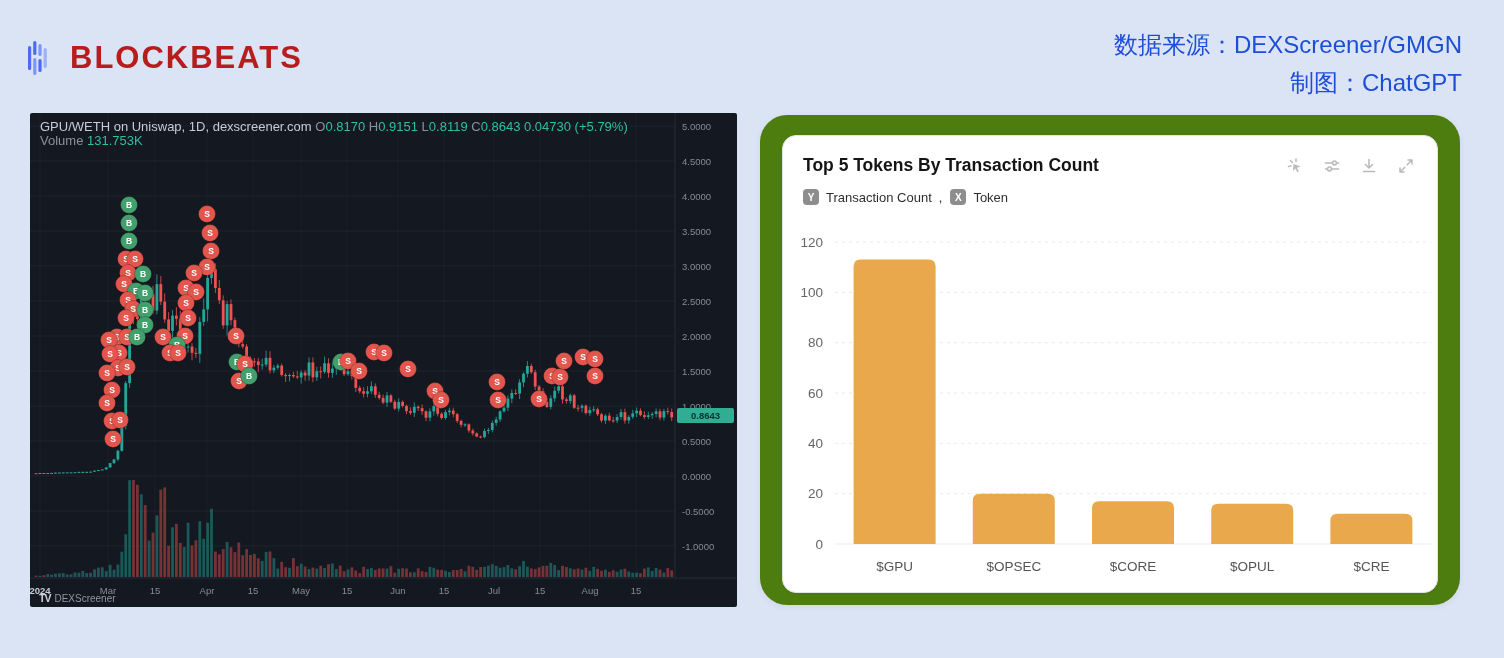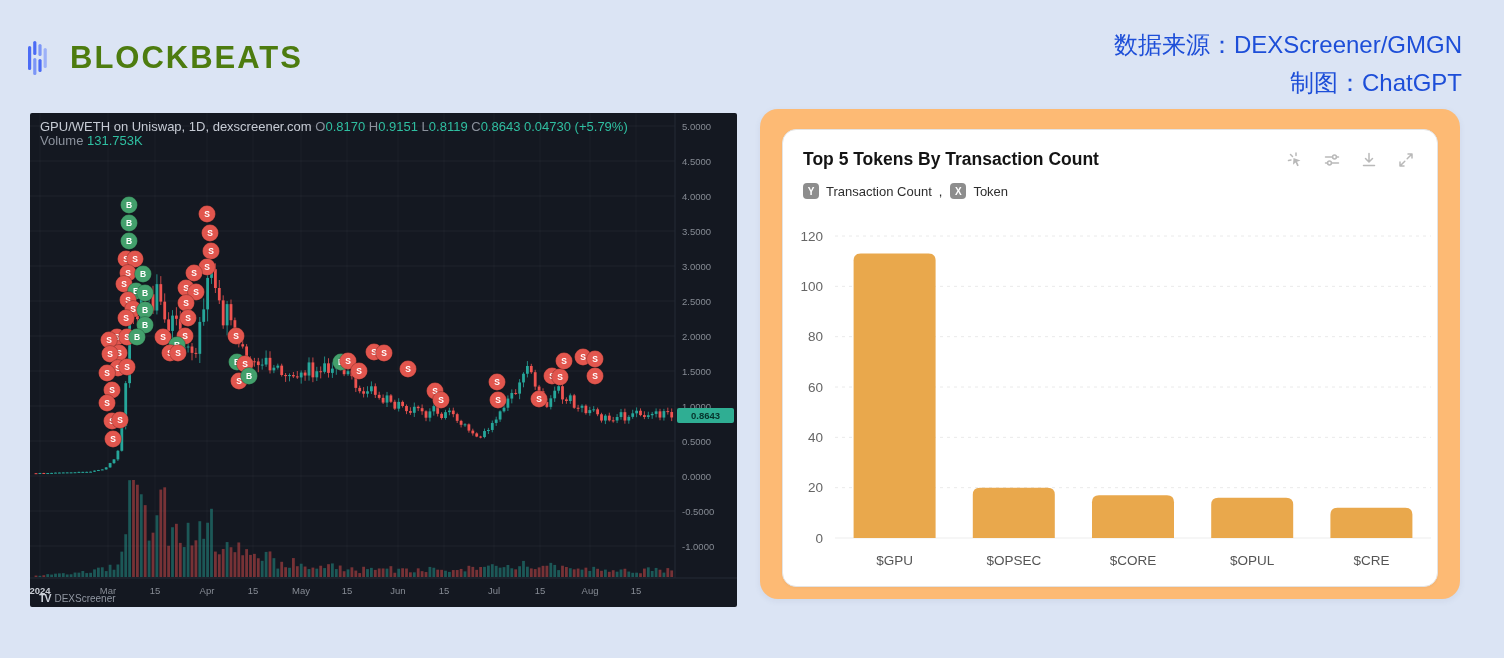--- a/index.html
+++ b/index.html
@@ -3,32 +3,32 @@
 <meta charset="utf-8">
 <style>
   html,body{margin:0;padding:0;}
   body{
     width:1504px;height:658px;position:relative;overflow:hidden;
     background:#dbe4f4;
     font-family:"Liberation Sans","DejaVu Sans",sans-serif;
   }
   
   .hdr-logo{position:absolute;left:28px;top:38px;display:flex;align-items:center;gap:12px;}
-  .brand{font-size:31px;font-weight:800;color:#4d7c0f;letter-spacing:2px;}
+  .brand{font-size:31px;font-weight:800;color:#b91c1c;letter-spacing:2px;}
   .source{position:absolute;right:42px;top:26px;text-align:right;color:#1d4ed8;font-size:24px;line-height:38px;font-weight:500;}
   
   .tv-panel{position:absolute;left:30px;top:113px;width:707px;height:494px;background:#141821;border-radius:2px;}
   .tv-legend{position:absolute;left:10px;top:7px;font-size:13px;line-height:14px;color:#c6cbd4;white-space:nowrap;z-index:3;}
   .tv-legend .lab{color:#8b919c;}
   .tv-legend .val{color:#2fbfa1;}
   .tv-attrib{position:absolute;left:9px;bottom:3px;font-size:10px;color:#9096a1;z-index:3;display:flex;align-items:center;gap:4px;margin-top:28px;}
   .tv-attrib .tvlogo{font-weight:900;color:#cdd2da;font-size:10.5px;letter-spacing:-1px;}
   #tv-svg{position:absolute;left:0;top:0;}
   
-  .right-panel{position:absolute;left:760px;top:109px;width:700px;height:490px;background:#fdba74;border-radius:18px;box-shadow:0 2px 6px rgba(60,80,120,0.08);}
+  .right-panel{position:absolute;left:760px;top:115px;width:700px;height:490px;background:#4d7c0f;border-radius:27px;box-shadow:0 2px 6px rgba(60,80,120,0.08);}
   .card{position:absolute;left:22px;top:20px;width:654px;height:456px;background:#fff;border:1px solid #e4e4e4;border-radius:14px;box-shadow:0 1px 3px rgba(0,0,0,0.04);}
   .card-header{display:flex;justify-content:space-between;align-items:center;padding:19px 22px 0 20px;}
   .card-title{font-size:17.5px;font-weight:700;color:#141414;}
   .card-icons{display:flex;gap:19px;align-items:center;}
   .card-icons svg{display:block;cursor:pointer;}
   .card-sub{display:flex;align-items:center;gap:7px;padding:13px 20px 0 20px;font-size:13px;color:#2e2e2e;}
   .axis-badge{width:16px;height:16px;border-radius:4px;background:#8d8d8d;color:#fff;font-size:10px;font-weight:700;display:flex;align-items:center;justify-content:center;}
   .comma{color:#2e2e2e;margin:0 1px 0 0;}
   #bar-svg{position:absolute;left:0;top:88px;}
 </style>

